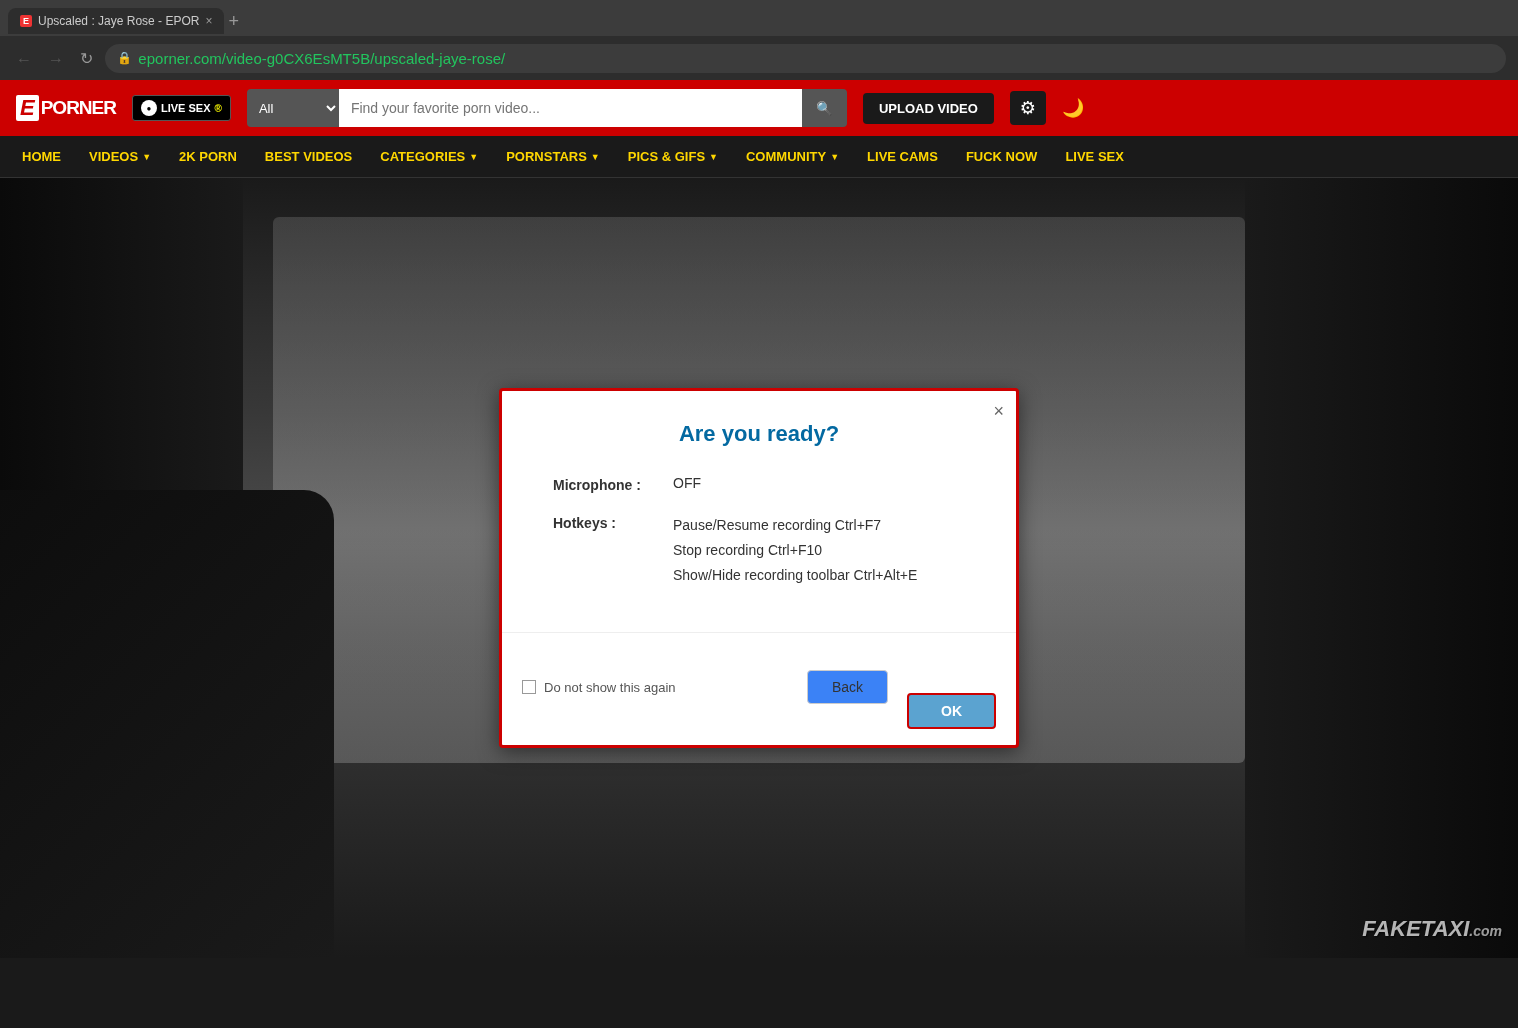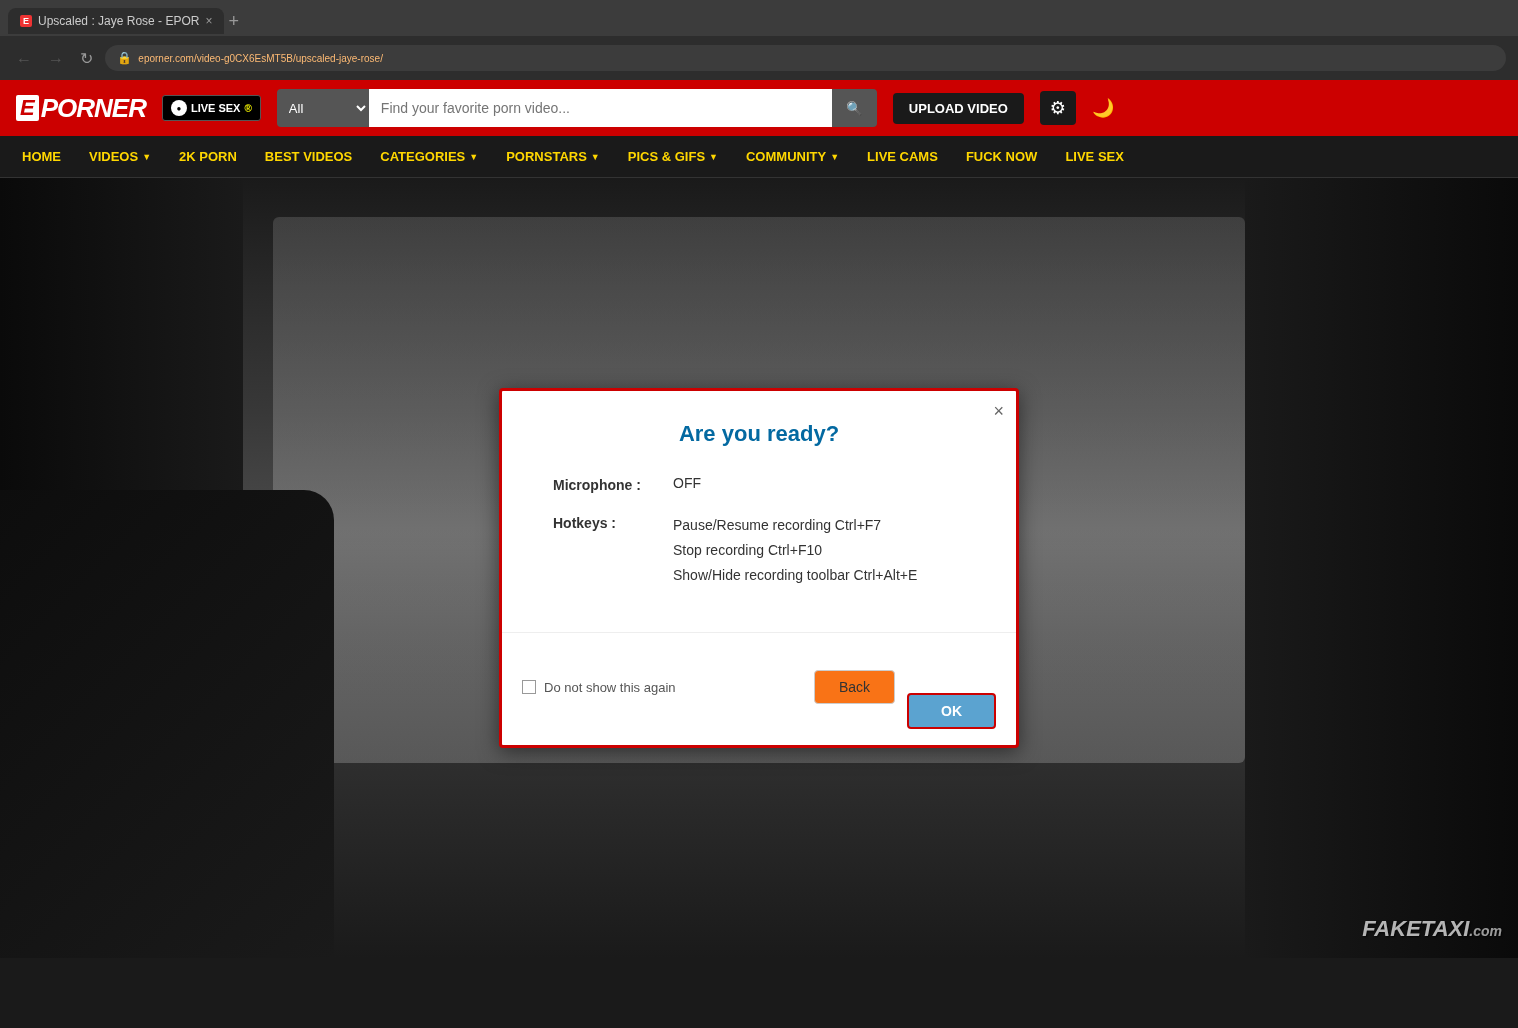--- a/index.html
+++ b/index.html
@@ -10,27 +10,27 @@
     .browser-tab-bar { background: #3c3c3c; display: flex; align-items: center; padding: 6px 8px 0 8px; height: 36px; }
     .browser-tab { background: #2d2d2d; color: #ccc; font-size: 12px; padding: 6px 12px; border-radius: 8px 8px 0 0; display: flex; align-items: center; gap: 6px; max-width: 240px; }
     .browser-tab .favicon { background: #e33; color: white; font-size: 9px; font-weight: bold; padding: 1px 3px; border-radius: 2px; }
     .browser-tab .tab-title { overflow: hidden; white-space: nowrap; text-overflow: ellipsis; flex: 1; }
     .browser-tab .close-btn { color: #999; font-size: 12px; cursor: pointer; }
     .browser-address-bar { background: #2d2d2d; display: flex; align-items: center; padding: 6px 12px; gap: 8px; height: 44px; }
     .nav-btn { color: #999; font-size: 16px; cursor: pointer; background: none; border: none; padding: 4px; }
     .nav-btn:disabled { color: #555; }
     .address-input { background: #3c3c3c; border: none; border-radius: 16px; color: #eee; font-size: 13px; padding: 6px 12px; flex: 1; display: flex; align-items: center; gap: 6px; }
     .lock-icon { color: #888; font-size: 12px; }
-    .address-text { color: #fdba74; font-size: 10px; }
+    .address-text { color: #22c55e; font-size: 15px; }
 
     
     .site-header { background: #cc0000; display: flex; align-items: center; padding: 0 16px; height: 56px; gap: 16px; }
     .site-logo { display: flex; align-items: center; gap: 2px; }
     .logo-e { color: #cc0000; background: white; font-size: 22px; font-weight: 900; padding: 0 4px; border-radius: 2px; font-style: italic; }
-    .logo-text { color: white; font-size: 26px; font-weight: 900; font-style: italic; letter-spacing: -1px; }
+    .logo-text { color: white; font-size: 19px; font-weight: 900; letter-spacing: -1px; }
     .live-sex-badge { background: black; color: white; font-size: 11px; font-weight: bold; padding: 4px 8px; border-radius: 3px; display: flex; align-items: center; gap: 4px; border: 1px solid #555; }
     .live-sex-badge .record-icon { background: white; color: black; border-radius: 50%; width: 16px; height: 16px; display: flex; align-items: center; justify-content: center; font-size: 8px; }
     .search-container { display: flex; flex: 1; max-width: 600px; }
     .search-select { background: #555; color: white; border: none; padding: 0 8px; height: 38px; font-size: 13px; border-radius: 4px 0 0 4px; cursor: pointer; }
     .search-input { flex: 1; border: none; padding: 0 12px; height: 38px; font-size: 14px; color: #333; }
     .search-btn { background: #555; border: none; color: white; padding: 0 14px; height: 38px; cursor: pointer; border-radius: 0 4px 4px 0; }
     .upload-btn { background: #1a1a1a; color: white; border: none; padding: 8px 16px; font-size: 13px; font-weight: bold; border-radius: 4px; cursor: pointer; white-space: nowrap; }
     .settings-icon { color: white; font-size: 18px; cursor: pointer; background: #1a1a1a; border: none; padding: 6px 10px; border-radius: 4px; }
     .moon-icon { color: white; font-size: 18px; cursor: pointer; background: none; border: none; }
 
@@ -51,25 +51,25 @@
     
     .dialog-overlay { position: absolute; top: 0; left: 0; width: 100%; height: 100%; display: flex; align-items: center; justify-content: center; z-index: 100; }
     .dialog { background: white; border: 3px solid #cc0000; border-radius: 4px; width: 520px; padding: 0; position: relative; box-shadow: 0 4px 20px rgba(0,0,0,0.5); }
     .dialog-close { position: absolute; top: 10px; right: 12px; background: none; border: none; font-size: 18px; color: #666; cursor: pointer; z-index: 10; }
     .dialog-body { padding: 30px 40px 24px 40px; }
     .dialog-title { color: #0369a1; font-size: 22px; font-weight: bold; text-align: center; margin-bottom: 28px; }
     .dialog-row { display: flex; align-items: flex-start; margin-bottom: 20px; margin-left: 11px; }
     .dialog-label { font-weight: bold; font-size: 14px; color: #333; min-width: 120px; padding-top: 2px; }
     .dialog-value { font-size: 14px; color: #333; }
     .dialog-value.hotkeys { line-height: 1.8; }
-    .dialog-footer { display: flex; align-items: center; padding: 12px 20px 16px 20px; border-top: 1px solid #eee; gap: 12px; }
+    .dialog-footer { display: flex; align-items: center; padding: 12px 20px 16px 20px; border-top: 1px solid #eee; gap: 19px; }
     .checkbox-area { display: flex; align-items: center; gap: 8px; flex: 1; }
     .checkbox { width: 14px; height: 14px; border: 1px solid #999; background: white; flex-shrink: 0; }
     .checkbox-label { font-size: 13px; color: #555; }
-    .btn-back { background: #f97316; border: 1px solid #ccc; color: #333; padding: 8px 24px; font-size: 14px; border-radius: 4px; cursor: pointer; }
+    .btn-back { background: #3b82f6; border: 1px solid #ccc; color: #333; padding: 8px 24px; font-size: 14px; border-radius: 4px; cursor: pointer; }
     .btn-ok { background: #5ba3d0; border: 2px solid #cc0000; color: white; padding: 8px 32px; font-size: 14px; border-radius: 4px; cursor: pointer; font-weight: bold; margin-top: 48px; }
   </style>
 </head>
 <body>
 
 <div class="browser-chrome">
   <div class="browser-tab-bar">
     <div class="browser-tab">
       <span class="favicon">E</span>
       <span class="tab-title">Upscaled : Jaye Rose - EPOR</span>

